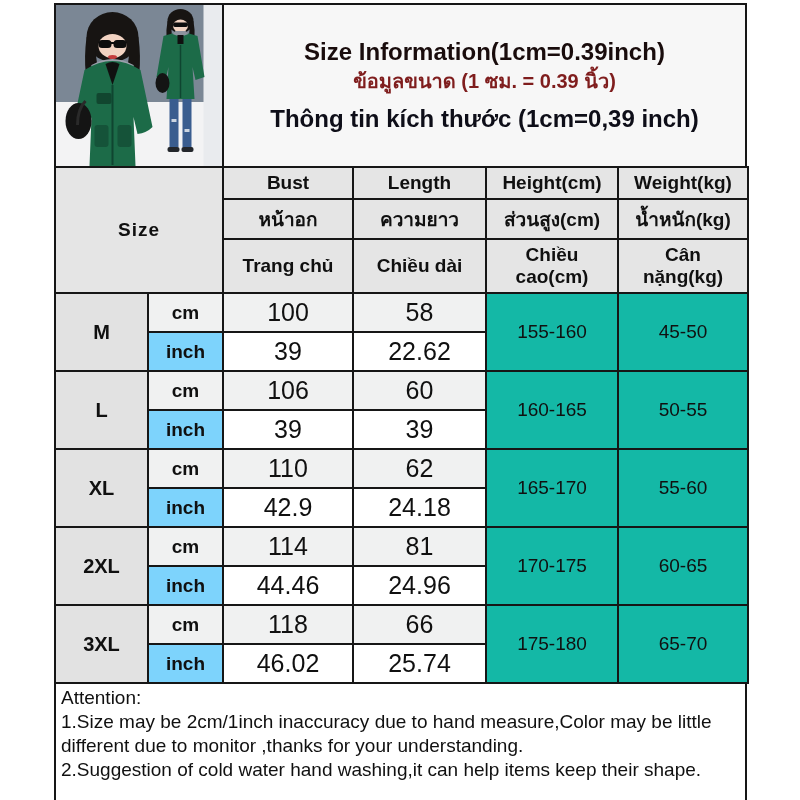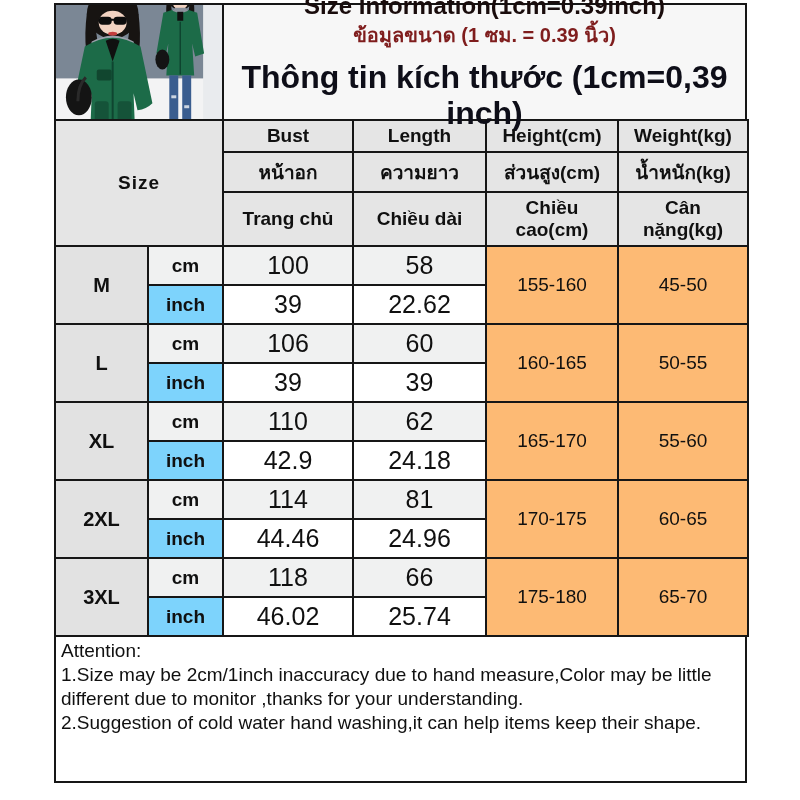--- a/index.html
+++ b/index.html
@@ -5,42 +5,42 @@
   html,body{margin:0;padding:0;}
   body{
     width:800px;height:800px;background:#ffffff;position:relative;
     font-family:"Liberation Sans","DejaVu Sans",sans-serif;
     color:#101010;-webkit-font-smoothing:antialiased;
   }
   *{box-sizing:border-box;}
   .sheet{position:absolute;left:54px;top:3px;width:693px;}
 
   
-  .top-row{display:flex;height:118px;border:2px solid #161616;background:#f7f7f7;}
+  .top-row{display:flex;height:165px;border:2px solid #161616;background:#f7f7f7;}
   .photo-cell{width:168px;flex:0 0 168px;border-right:2px solid #161616;background:#7b8795;overflow:hidden;}
   .photo-cell svg{display:block;width:100%;height:100%;}
   .title-cell{flex:1;display:flex;flex-direction:column;justify-content:center;align-items:center;gap:4px;background:#f7f7f7;}
   .title-line{font-weight:bold;text-align:center;line-height:1.15;}
   .title-en{font-size:24px;color:#190c0c;}
   .title-th{font-size:20px;color:#7f1d1d;}
-  .title-vi{font-size:32px;color:#0e0e18;margin-top:8px;}
+  .title-vi{font-size:24px;color:#0e0e18;margin-top:8px;}
 
   
   table.size-table{width:100%;border-collapse:collapse;table-layout:fixed;margin-top:-2px;}
   table.size-table td{border:2px solid #161616;text-align:center;vertical-align:middle;padding:4px;overflow:hidden;}
   tr.hdr{height:31px;}
   tr.hdr td{background:#e5e5e5;font-weight:bold;font-size:19px;}
   td.size-corner{background:#e2e2e2;font-size:38px;font-weight:bold;letter-spacing:1px;}
   tr.data{height:38px;}
   td.size-label{background:#e2e2e2;font-weight:bold;font-size:20px;}
   td.unit{font-weight:bold;font-size:19px;background:#f0f1f1;}
   tr.inch-row td.unit{background:#7dd3fc;}
   td.val{font-size:25px;background:#f0f1f1;}
   tr.inch-row td.val{background:#ffffff;}
-  td.range{font-size:19px;background:#fdba74;}
+  td.range{font-size:19px;background:#14b8a6;}
 
   
   .attention{border:2px solid #161616;border-top:none;height:146px;background:#ffffff;
              padding:2px 5px;font-size:19px;line-height:1.27;text-align:left;}
 </style>
 </head>
 <body>
 
 <div class="sheet">
 

